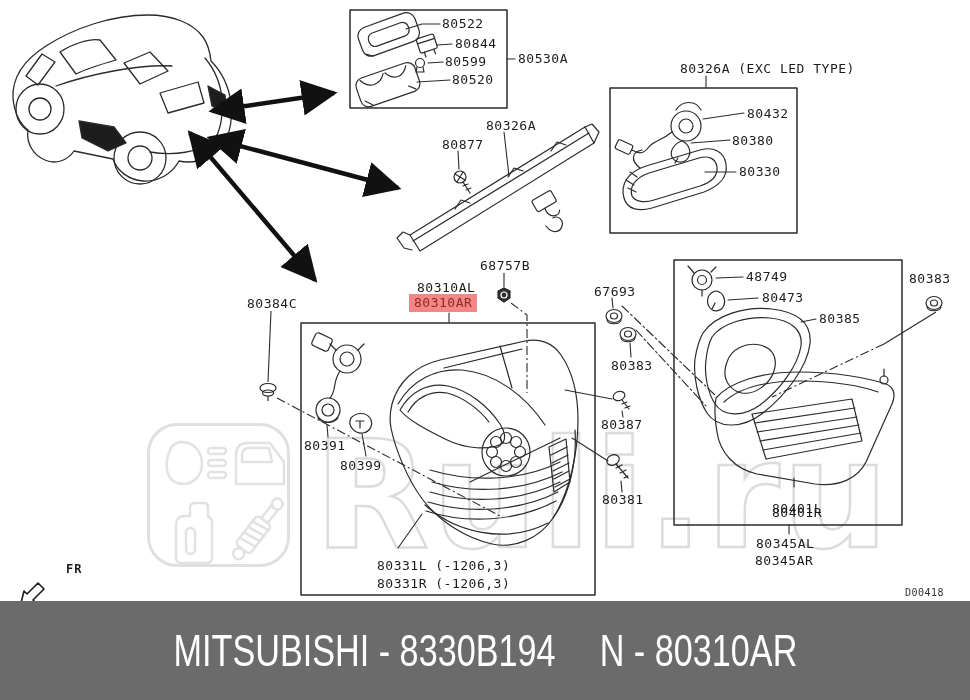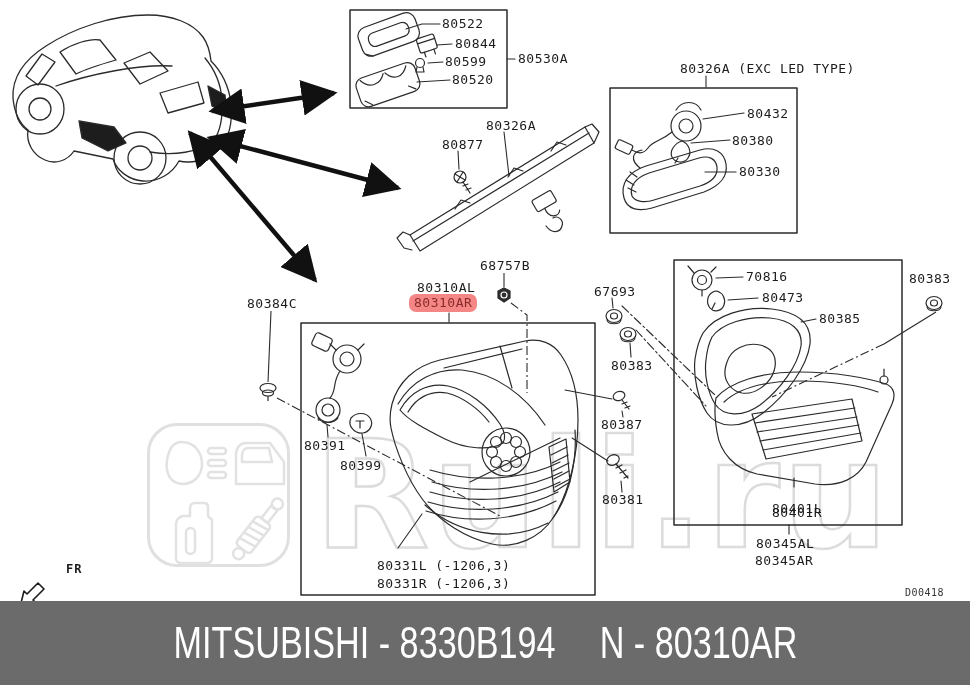--- a/index.html
+++ b/index.html
@@ -9,27 +9,27 @@
   .wm-text{position:absolute;left:295px;top:408px;font-family:"DejaVu Sans",sans-serif;
            font-weight:bold;font-size:150px;letter-spacing:2px;color:#ffffff;
            -webkit-text-stroke:2.5px #dcdcdc;user-select:none;margin-left:19px;}
   .wm-logo{position:absolute;left:147px;top:423px;width:143px;height:144px;
            border:3px solid #e0e0e0;border-radius:30px;box-sizing:border-box;}
   
   .diagram{position:absolute;left:0;top:0;}
   
   .plabel{position:absolute;font:13px "DejaVu Sans Mono",monospace;letter-spacing:0.5px;
           color:#1c1c1c;white-space:nowrap;line-height:14px;text-align:right;}
-  .plabel.hl{left:409px;top:294px;background:#f48686;color:#8b2b2b;padding:2px 5px;border-radius:7px;}
+  .plabel.hl{left:409px;top:294px;background:#f48686;color:#8b2b2b;padding:2px 5px;}
   .fr-label{position:absolute;left:28px;top:562px;font:bold 12px "DejaVu Sans Mono",monospace;
             color:#1c1c1c;letter-spacing:1px;margin-left:38px;}
   .doc-code{position:absolute;left:905px;top:587px;font:10px "DejaVu Sans Mono",monospace;
             color:#333;letter-spacing:0.5px;}
   
-  .footer{position:absolute;left:0;top:601px;width:970px;height:84px;background:#6b6b6b;
+  .footer{position:absolute;left:0;top:601px;width:970px;height:99px;background:#6b6b6b;
           display:flex;align-items:center;justify-content:center;}
   .footer-inner{display:flex;gap:58px;transform:scaleX(0.76);transform-origin:center;
                 font-family:"Liberation Sans",sans-serif;font-size:45px;color:#ffffff;
                 white-space:nowrap;}
 </style>
 </head>
 <body>
 
 <div class="stage">
 
@@ -316,21 +316,21 @@
   <div class="plabel" style="left:732px;top:134px">80380</div>
   <div class="plabel" style="left:739px;top:165px">80330</div>
   <div class="plabel" style="left:480px;top:259px">68757B</div>
   <div class="plabel" style="left:417px;top:281px">80310AL</div>
   <div class="plabel hl">80310AR</div>
   <div class="plabel" style="left:247px;top:297px">80384C</div>
   <div class="plabel" style="left:594px;top:285px">67693</div>
   <div class="plabel" style="left:611px;top:359px">80383</div>
   <div class="plabel" style="left:601px;top:418px">80387</div>
   <div class="plabel" style="left:602px;top:493px">80381</div>
-  <div class="plabel" style="left:746px;top:270px">70816</div>
+  <div class="plabel" style="left:746px;top:270px">48749</div>
   <div class="plabel" style="left:762px;top:291px">80473</div>
   <div class="plabel" style="left:819px;top:312px">80385</div>
   <div class="plabel" style="left:909px;top:272px">80383</div>
   <div class="plabel" style="left:772px;top:502px">80401L</div>
   <div class="plabel" style="left:772px;top:506px">80401R</div>
   <div class="plabel" style="left:756px;top:537px">80345AL</div>
   <div class="plabel" style="left:755px;top:554px">80345AR</div>
   <div class="plabel" style="left:304px;top:439px">80391</div>
   <div class="plabel" style="left:340px;top:459px">80399</div>
   <div class="plabel" style="left:377px;top:559px">80331L (-1206,3)</div>

